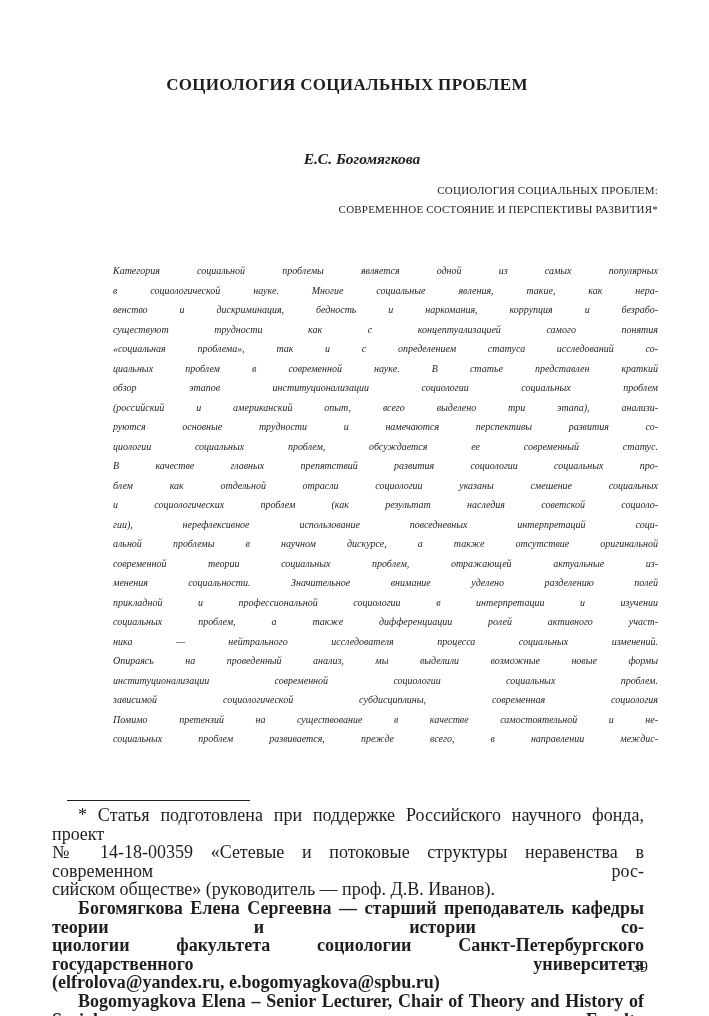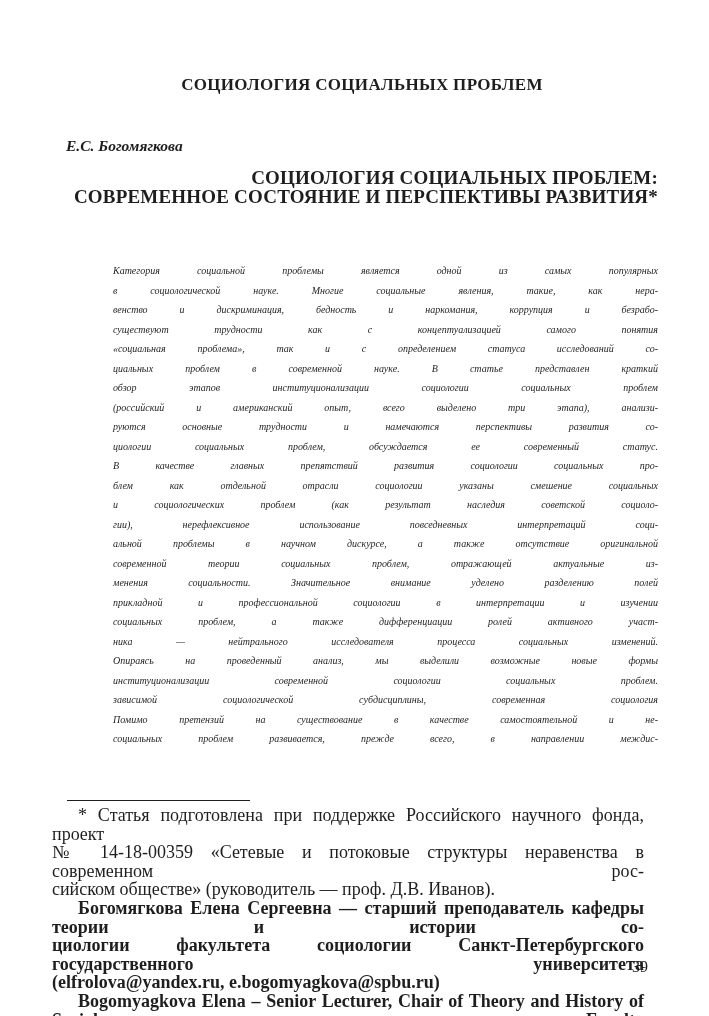--- a/index.html
+++ b/index.html
@@ -9,45 +9,45 @@
     height: 1016px;
     background: #ffffff;
     color: #1e1e1e;
     font-family: "Liberation Serif", "DejaVu Serif", serif;
     overflow: hidden;
   }
 
   
   .section-header {
     position: absolute;
-    top: 74px; left: 66px; width: 592px;
+    top: 74px; left: 51px; width: 592px;
     text-align: center;
     font-size: 17px;
     font-weight: bold;
     letter-spacing: 0.3px;
     line-height: 22px;
   }
 
   
   .author-line {
     position: absolute;
-    top: 136px; left: 66px; width: 592px;
-    text-align: left;
+    top: 149px; left: 66px; width: 592px;
+    text-align: center;
     font-size: 15.5px;
     font-weight: bold;
     font-style: italic;
     line-height: 20px;
   }
 
   
   .article-title {
     position: absolute;
-    top: 169px; left: 66px; width: 592px;
-    font-size: 19px;
-    font-weight: bold;
+    top: 181px; left: 66px; width: 592px;
+    font-size: 11px;
+    font-weight: normal;
     letter-spacing: 0.2px;
   }
   .title-line { text-align: right; line-height: 18.6px; white-space: nowrap; }
 
   
   .abstract {
     position: absolute;
     top: 261px; left: 113px; width: 545px;
     font-size: 10px;
     font-style: italic;

